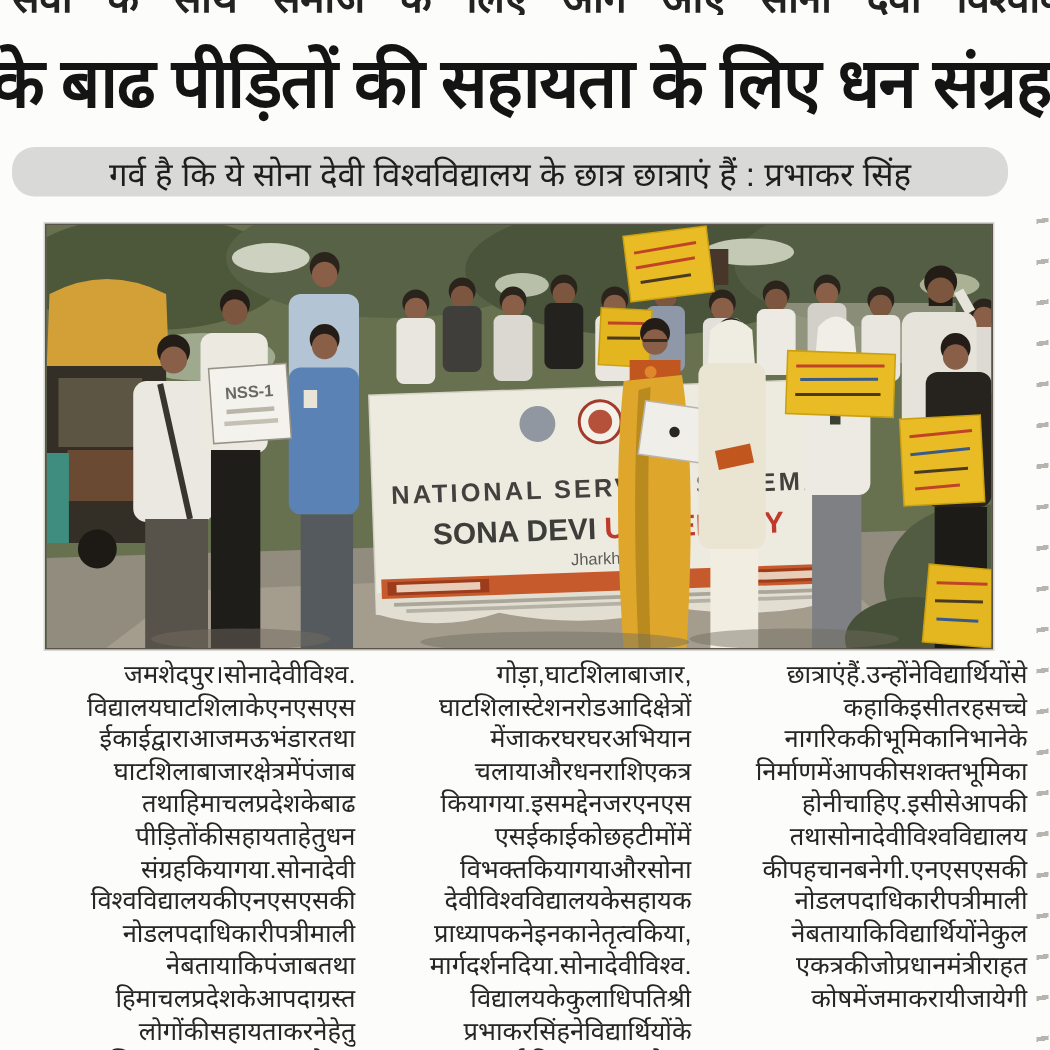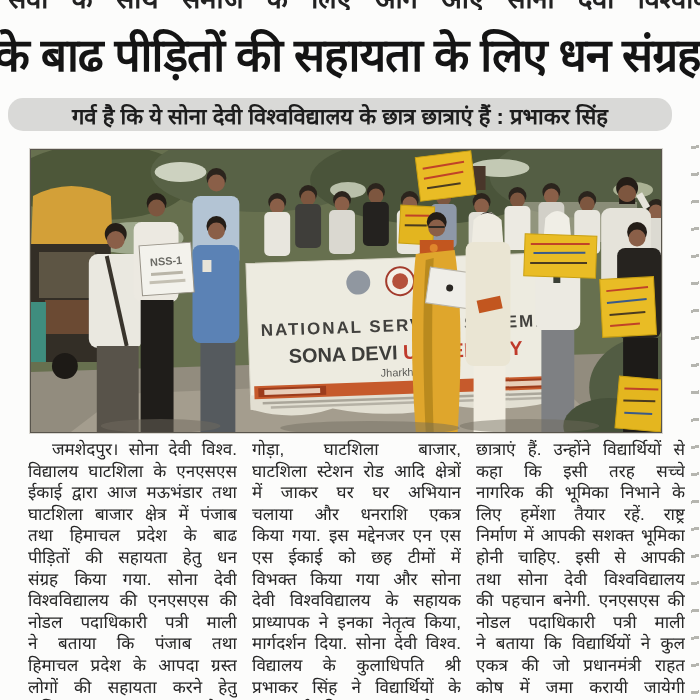--- a/index.html
+++ b/index.html
@@ -17,37 +17,37 @@
   
   .headline{
     height:82px;margin-top:2px;display:flex;align-items:center;justify-content:center;
     font-size:46px;font-weight:700;letter-spacing:-1px;color:#141414;
     white-space:nowrap;overflow:hidden;
   }
   
   .subhead{
     margin:4px 28px 0 8px;height:33px;background:#d9d9d7;
     display:flex;align-items:center;justify-content:center;
-    font-size:22px;font-weight:700;color:#1d1d1d;white-space:nowrap;overflow:hidden;border-radius:15px;
+    font-size:22px;font-weight:400;color:#1d1d1d;white-space:nowrap;overflow:hidden;border-radius:15px;
   }
   
   .photo-frame{
     margin:18px 38px 0 30px;height:282px;border:1px solid #58544c;outline:1px solid #d8d6d0;
     background:#6b7257;position:relative;overflow:hidden;
   }
   .photo-frame svg{display:block;width:100%;height:100%;}
   
   .body-text{
     margin:6px 15px 0 28px;height:263px;overflow:hidden;
     display:flex;gap:15px;
   }
   .col{flex:1 1 0;min-width:0;overflow:hidden;}
   .line{
     height:21.6px;line-height:21.6px;font-size:17px;color:#262626;
-    display:flex;justify-content:space-between;overflow:hidden;white-space:nowrap;
+    display:flex;justify-content:flex-end;overflow:hidden;white-space:nowrap;
   }
   .line.indent{padding-left:24px;}
   .line span{flex:0 0 auto;}
   
   .edge-marks{
     position:absolute;top:132px;right:1px;width:8px;height:566px;opacity:.85;
     background:repeating-linear-gradient(172deg,transparent 0 14px,#a9a9a2 14px 17px,transparent 17px 27px);
   }
 </style>
 </head>
@@ -488,27 +488,20 @@
         <span>सच्चे</span>
       </div>
       <div class="line">
         <span>नागरिक</span>
         <span>की</span>
         <span>भूमिका</span>
         <span>निभाने</span>
         <span>के</span>
       </div>
       <div class="line">
-        <span>लिए</span>
-        <span>हमेंशा</span>
-        <span>तैयार</span>
-        <span>रहें.</span>
-        <span>राष्ट्र</span>
-      </div>
-      <div class="line">
         <span>निर्माण</span>
         <span>में</span>
         <span>आपकी</span>
         <span>सशक्त</span>
         <span>भूमिका</span>
       </div>
       <div class="line">
         <span>होनी</span>
         <span>चाहिए.</span>
         <span>इसी</span>

